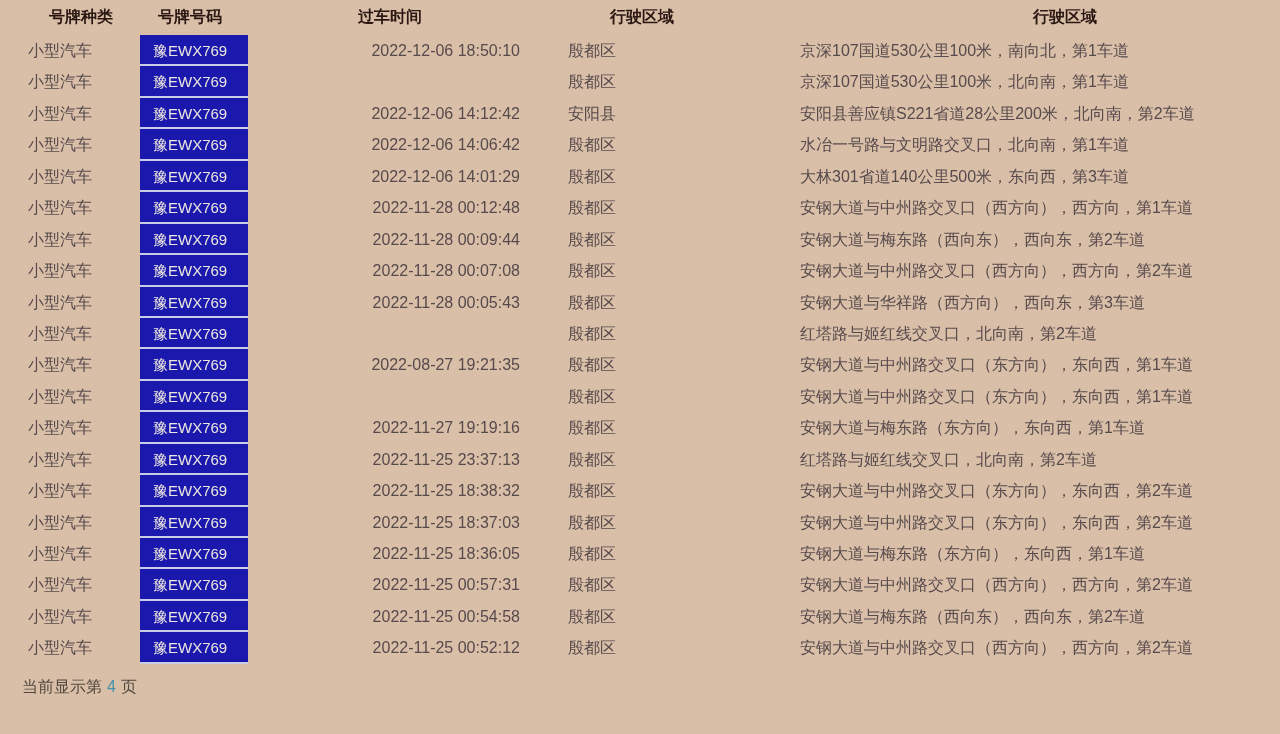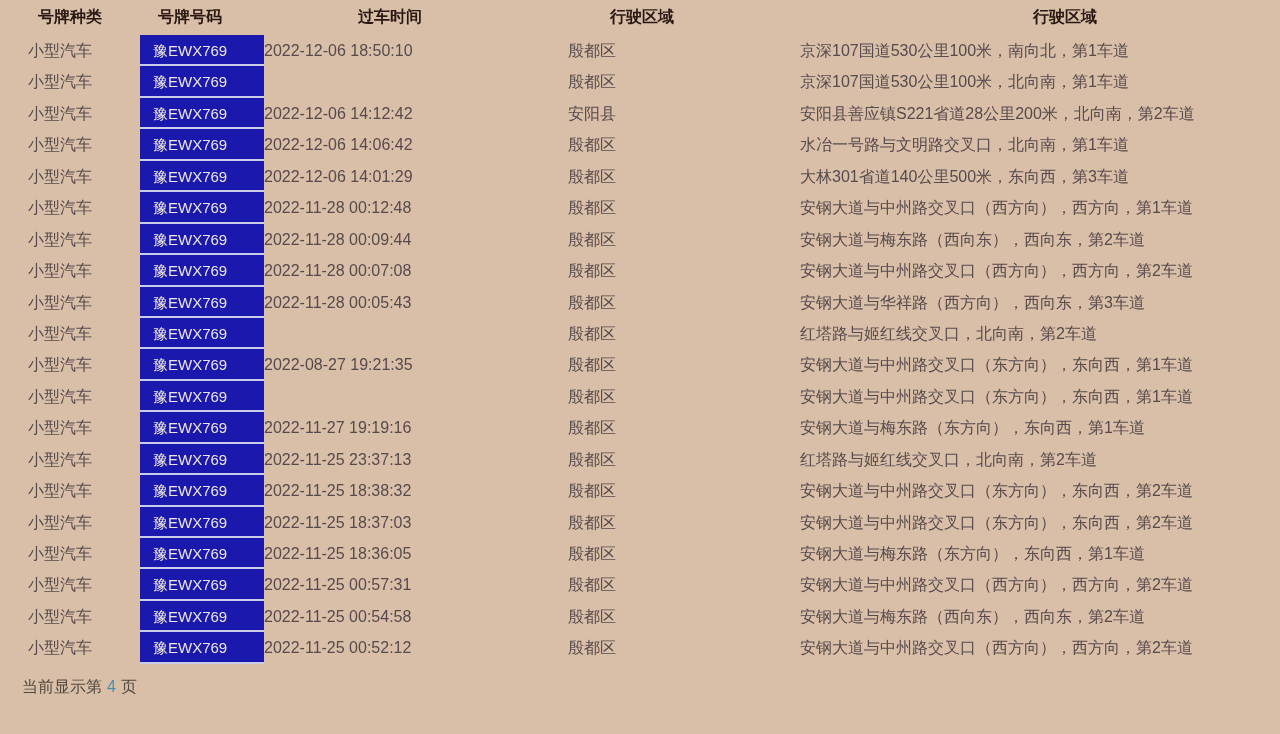--- a/index.html
+++ b/index.html
@@ -10,37 +10,37 @@
     overflow:hidden;
   }
   .screen{position:relative;width:1280px;height:734px;background:var(--background,#d9bfa8);}
   
   .thead{position:absolute;left:0;top:0;width:100%;height:30px;}
   .th{
     position:absolute;top:7px;transform:translateX(-50%);
     font-size:16px;font-weight:bold;color:var(--header-text,#2a1712);
     white-space:nowrap;
   }
-  .th1{left:70px;text-align:center;} .th2{left:190px;} .th3{left:390px;} .th4{left:642px;} .th5{left:1065px;}
+  .th1{left:81px;text-align:center;} .th2{left:190px;} .th3{left:390px;} .th4{left:642px;} .th5{left:1065px;}
   
   .tbody{position:absolute;left:0;top:35px;width:100%;}
   .row{position:relative;height:31.45px;width:100%;}
   .cell{
     position:absolute;top:0;height:100%;line-height:31.45px;
     font-size:16px;color:var(--body-text,#574a4c);white-space:nowrap;
   }
   .cell.type{left:28px;}
   .cell.badge{
-    left:140px;width:124px;box-sizing:border-box;
+    left:140px;width:108px;box-sizing:border-box;
     background:var(--badge-bg,#1b19ad);
     border-bottom:2px solid var(--badge-separator,#c9cde9);
     color:var(--badge-text,#ece6df);
     font-size:15px;padding-left:13px;
   }
-  .cell.time{left:264px;width:256px;text-align:left;}
+  .cell.time{left:264px;width:256px;text-align:right;}
   .cell.region{left:540px;margin-left:28px;}
   .cell.location{left:800px;}
   
   .footer{
     position:absolute;left:22px;top:677px;
     font-size:16px;line-height:20px;color:var(--footer-text,#52493f);
     white-space:nowrap;
   }
   .page-num{color:var(--page-number,#4792ab);margin:0 5px;}
 </style>

